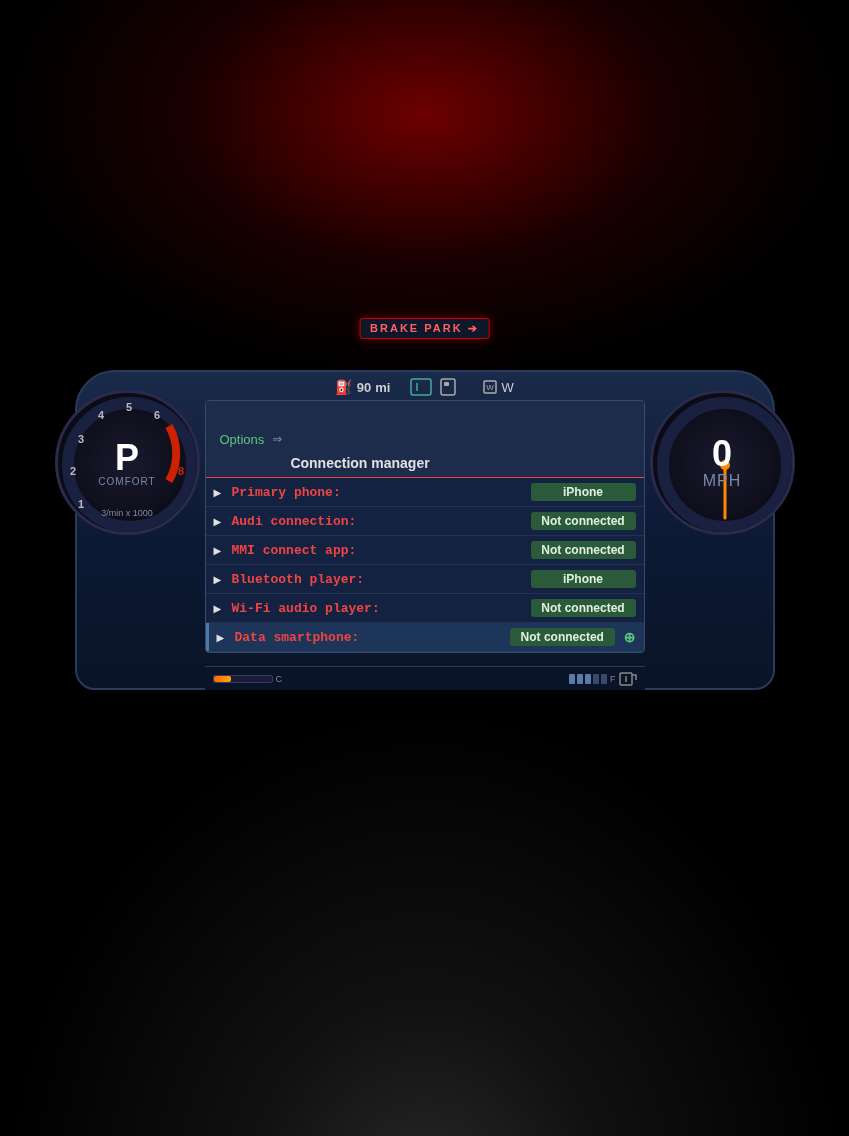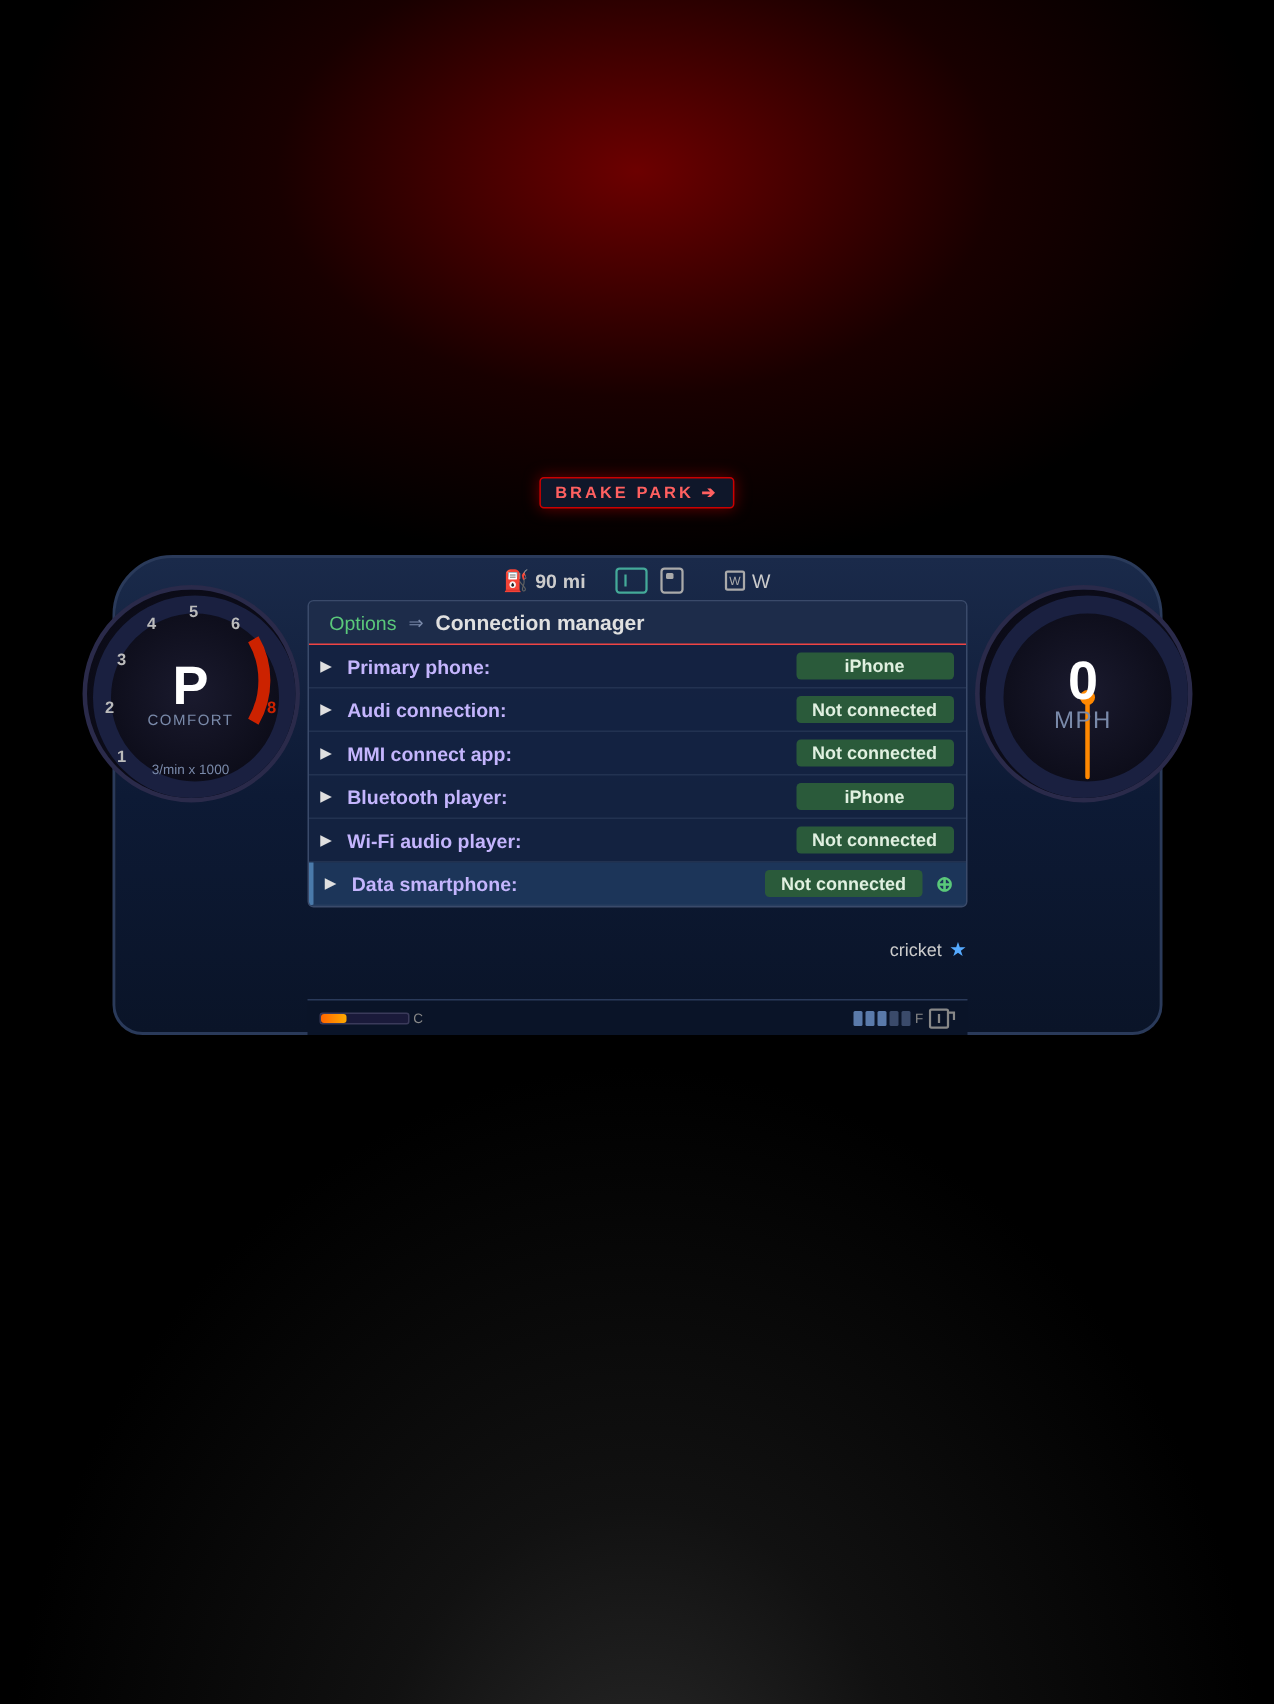--- a/index.html
+++ b/index.html
@@ -184,20 +184,21 @@
 
     .conn-header-arrow {
       color: #7a8aaa;
       font-size: 12px;
     }
 
     .conn-header-title {
       color: #e0e0e0;
       font-size: 14px;
       font-weight: bold;
+      margin-top: 48px;
     }
 
     .conn-row {
       display: flex;
       align-items: center;
       padding: 5px 8px;
       border-bottom: 1px solid rgba(58, 74, 106, 0.4);
       gap: 6px;
     }
 
@@ -206,24 +207,25 @@
       border-left: 3px solid #4a7aaa;
     }
 
     .conn-row-arrow {
       color: #e0e0e0;
       font-size: 10px;
       width: 12px;
     }
 
     .conn-row-label {
-      color: #c4b5fd;
+      color: #ef4444;
       font-size: 13px;
       font-weight: bold;
       flex: 1;
+      font-family: Liberation Mono, monospace;
     }
 
     .conn-row-value {
       background: #2a5a3a;
       color: #e0f0e0;
       font-size: 12px;
       font-weight: bold;
       padding: 2px 10px;
       border-radius: 3px;
       min-width: 105px;

